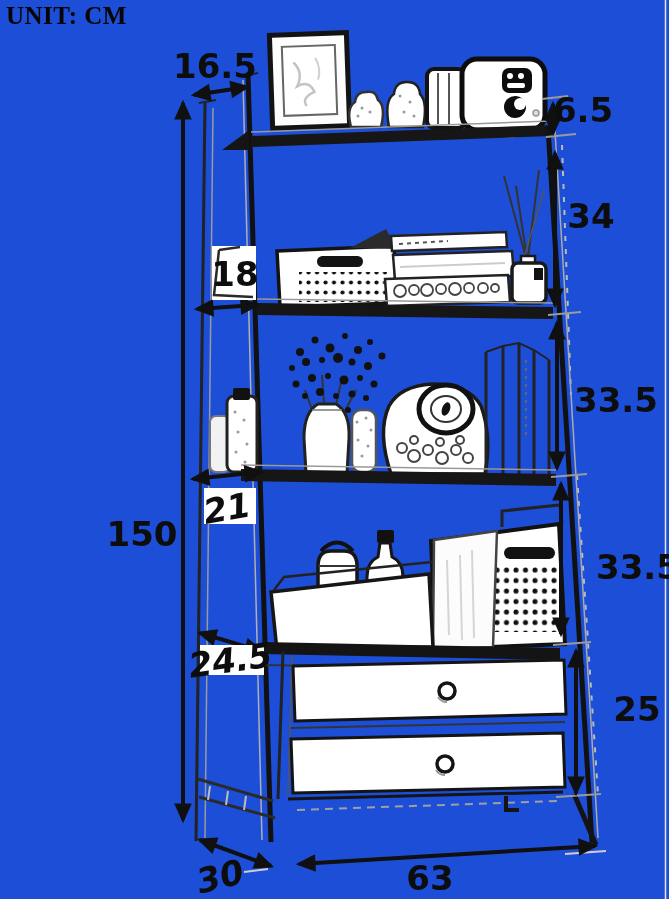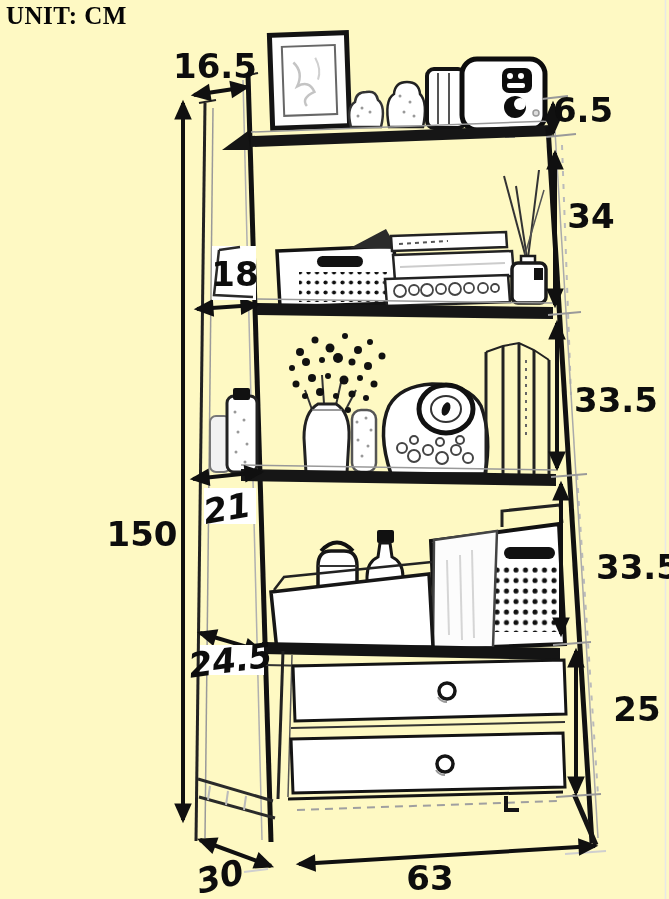--- a/index.html
+++ b/index.html
@@ -1,16 +1,16 @@
 <!DOCTYPE html>
 <html><head>
 <meta charset="utf-8">
 <style>
   html,body{margin:0;padding:0;background:#fff;}
-  .stage{position:relative;width:669px;height:899px;background:#fef9c3;overflow:hidden;
+  .stage{position:relative;width:669px;height:899px;background:#1d4ed8;overflow:hidden;
          font-family:"DejaVu Sans",sans-serif;}
   svg{display:block;}
   .dim-label{font-family:"DejaVu Sans",sans-serif;font-weight:bold;font-size:34px;fill:#0d0d0d;}
   .dim-label--italic{font-style:italic;}
   .unit-label{font-family:"Liberation Serif",serif;font-weight:bold;font-size:25px;fill:#050505;letter-spacing:.5px;}
   .sketch{stroke-linecap:butt;}
 </style>
 </head>
 <body>
 

